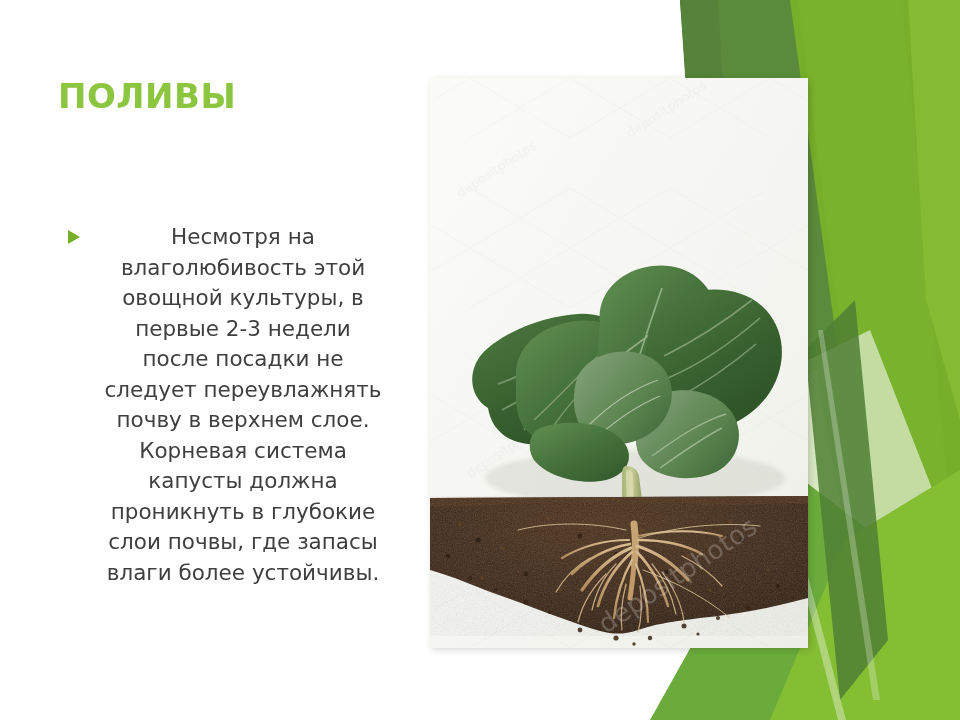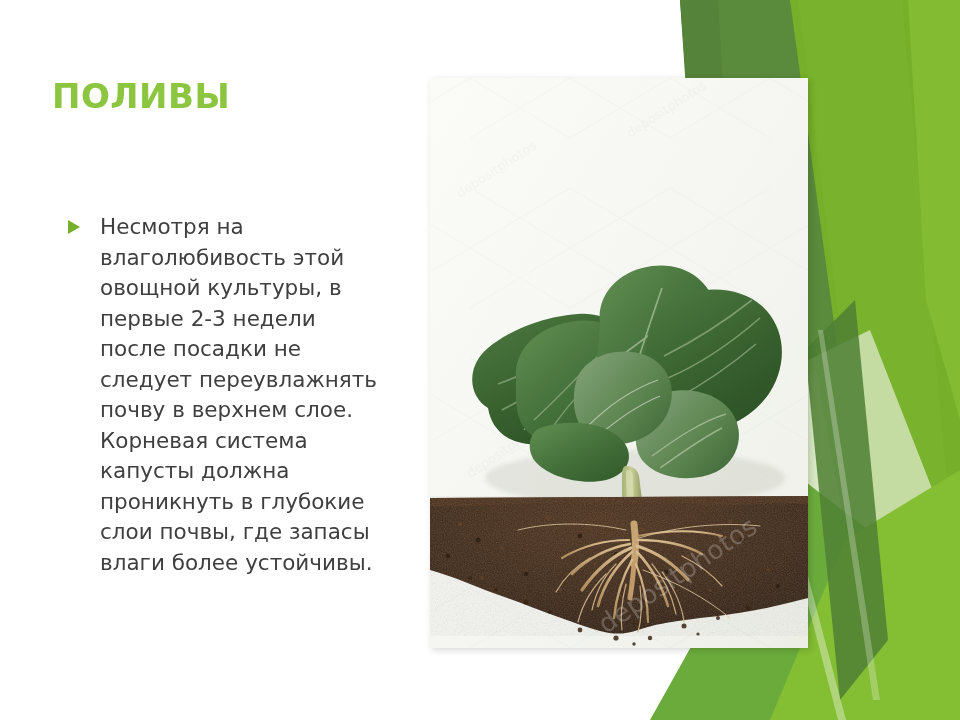--- a/index.html
+++ b/index.html
@@ -23,37 +23,38 @@
     right: 0;
     width: 320px;
     height: 720px;
     pointer-events: none;
   }
   #deco svg { display: block; width: 320px; height: 720px; }
 
   
   #title {
     position: absolute;
-    left: 52px;
+    left: 58px;
     top: 76px;
     font-size: 34px;
     font-weight: bold;
     letter-spacing: 0.5px;
     color: #8CC540;
     white-space: nowrap;
   }
 
   
   #body-block {
     position: absolute;
     left: 66px;
-    top: 212px;
+    top: 222px;
     width: 320px;
     display: flex;
     align-items: flex-start;
+    text-align: center;
   }
   #bullet-marker {
     width: 22px;
     flex: 0 0 22px;
     padding-top: 7px;
   }
   #bullet-marker svg { display: block; }
   #bullet-text {
     flex: 1 1 auto;
     font-size: 21.5px;

